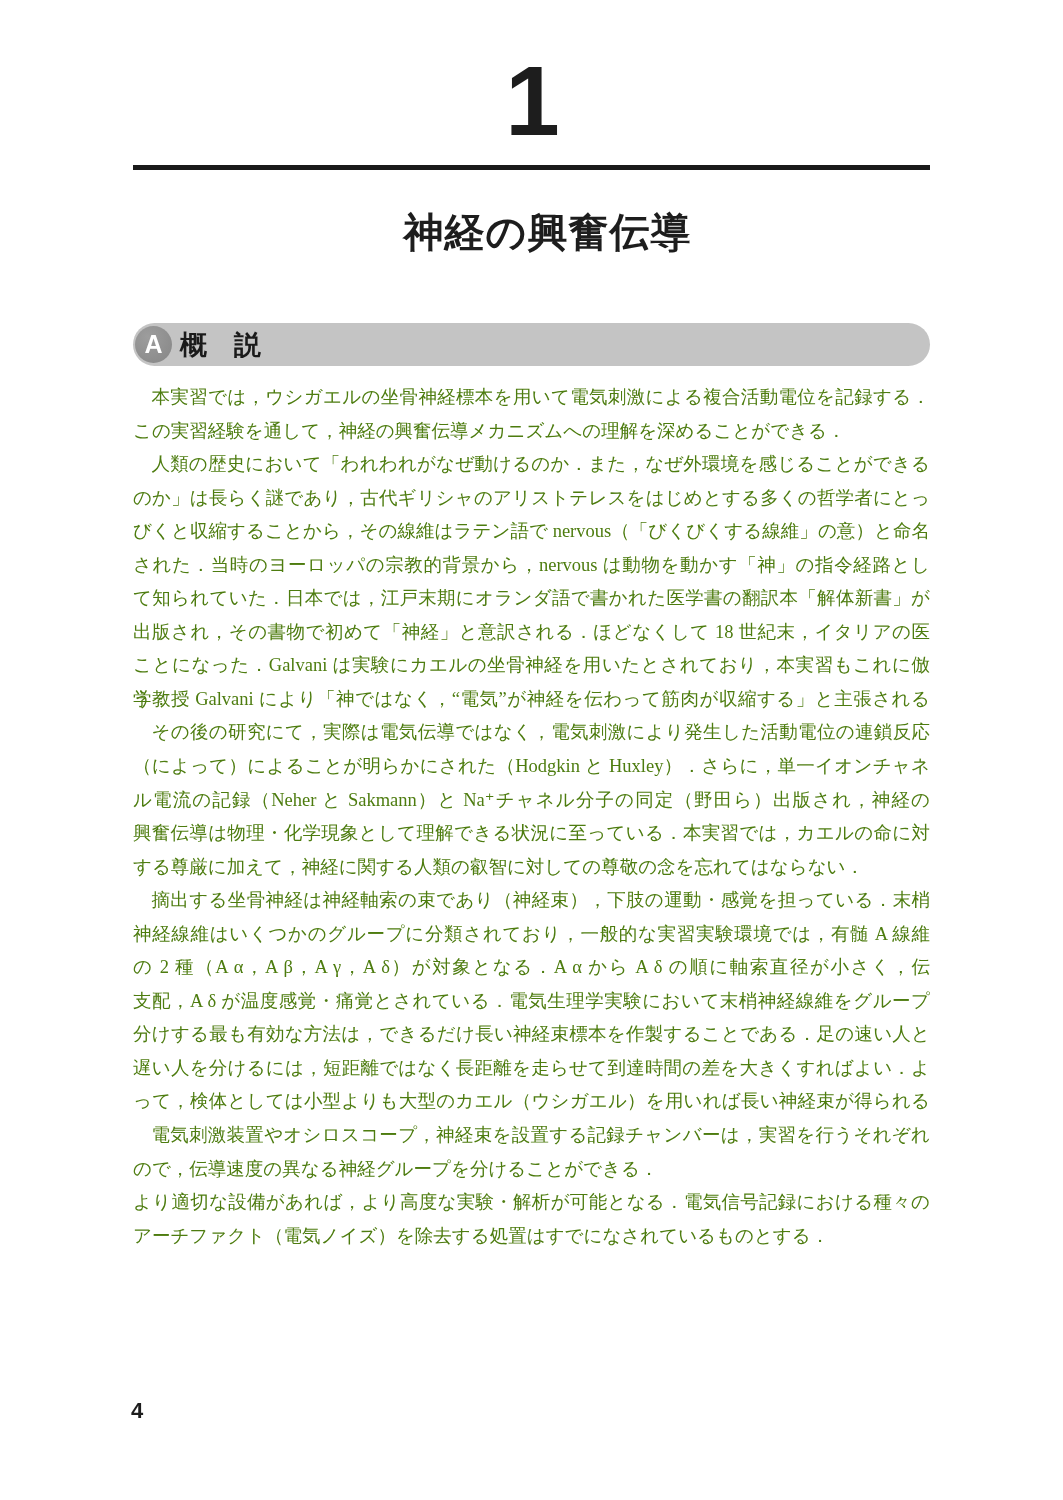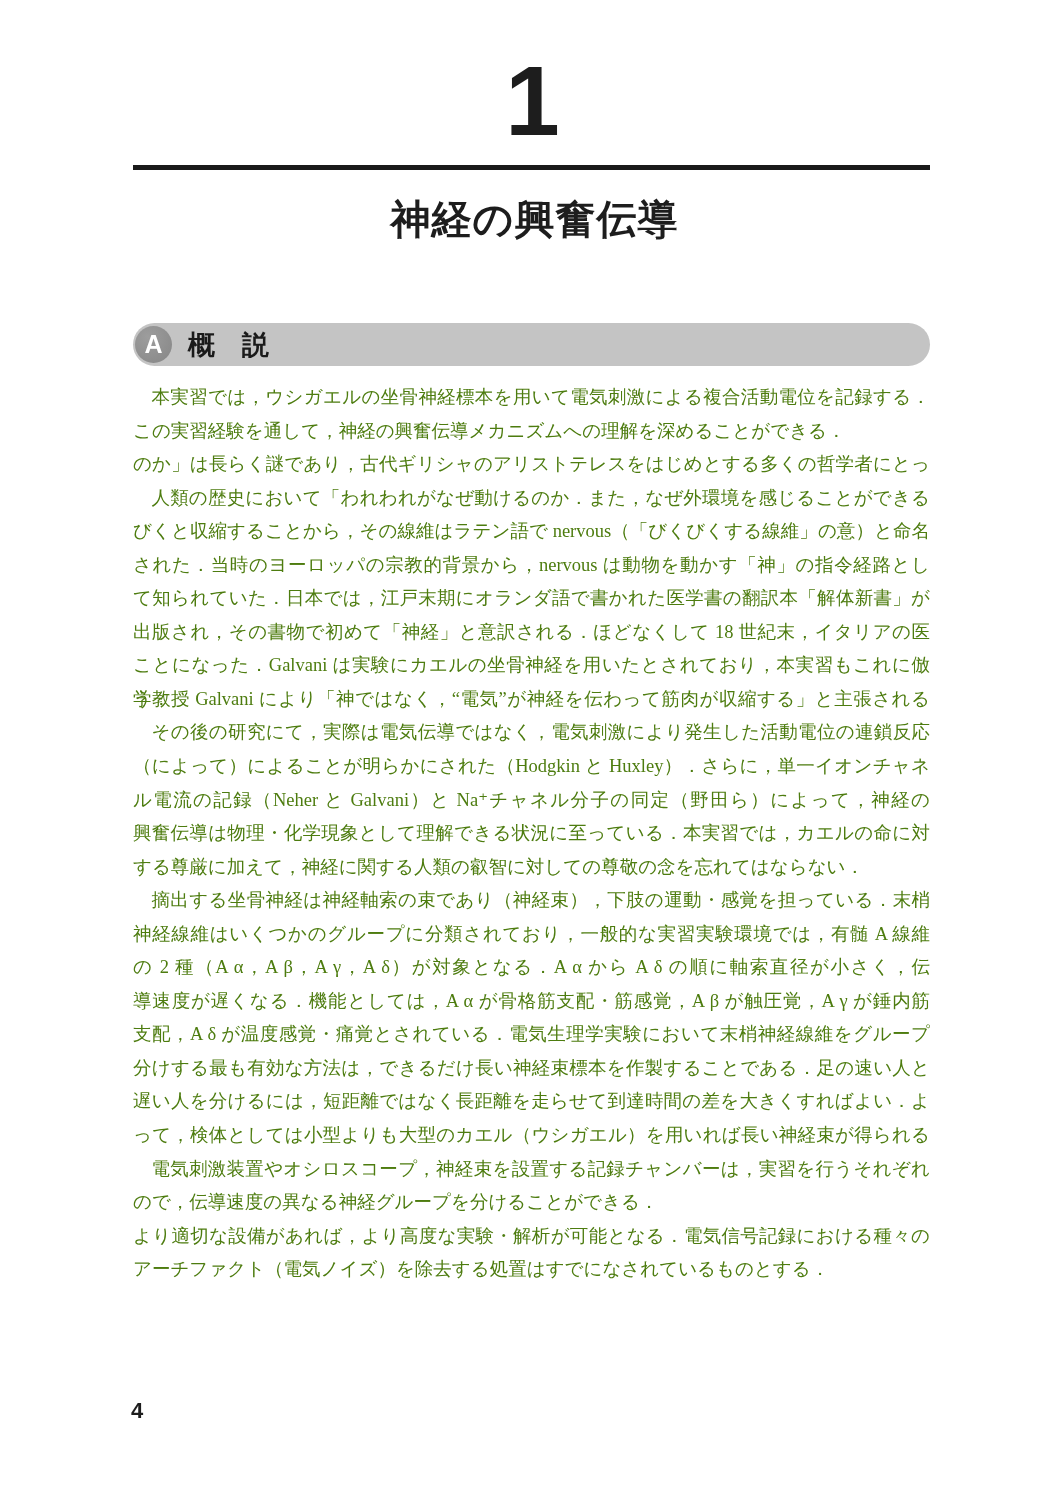--- a/index.html
+++ b/index.html
@@ -23,21 +23,21 @@
     letter-spacing: -2px;
     color: #1d1d1d;
   }
   .title-rule {
     position: absolute;
     top: 165px; left: 133px; width: 797px; height: 5px;
     background: #1a1a1a;
   }
   .chapter-title {
     position: absolute;
-    top: 191px; left: 133px; width: 797px; margin: 3px;
+    top: 191px; left: 133px; width: 797px; margin: 16px;
     text-align: center;
     font-family: "Liberation Sans", "DejaVu Sans", sans-serif;
     font-weight: bold;
     font-size: 40px;
     line-height: 50px;
     letter-spacing: 1px;
     color: #1d1d1d;
   }
   .section-bar {
     position: absolute;
@@ -55,21 +55,21 @@
     color: #ffffff;
     font-family: "Liberation Sans", "DejaVu Sans", sans-serif;
     font-weight: bold;
     font-size: 25px;
     display: flex;
     align-items: center;
     justify-content: center;
     flex: 0 0 auto;
   }
   .section-title {
-    margin-left: 16px;
+    margin-left: 8px;
     font-family: "Liberation Sans", "DejaVu Sans", sans-serif;
     font-weight: bold;
     font-size: 27px;
     color: #1a1a1a;
   }
   .body-text {
     position: absolute;
     top: 381px; left: 133px; width: 797px;
     font-size: 18.5px;
     color: #4d7c0f;
@@ -105,39 +105,38 @@
 
   <div class="section-bar">
     <span class="section-badge">A</span>
     <span class="section-title">概　説</span>
   </div>
 
   <div class="body-text">
     <div class="line pfirst">本実習では，ウシガエルの坐骨神経標本を用いて電気刺激による複合活動電位を記録する．</div>
     <div class="line plast">この実習経験を通して，神経の興奮伝導メカニズムへの理解を深めることができる．</div>
 
+    <div class="line pfirst">人類の歴史において「われわれがなぜ動けるのか．また，なぜ外環境を感じることができる</div>
     <div class="line">のか」は長らく謎であり，古代ギリシャのアリストテレスをはじめとする多くの哲学者にとっ</div>
-    <div class="line pfirst">人類の歴史において「われわれがなぜ動けるのか．また，なぜ外環境を感じることができる</div>
     <div class="line">びくと収縮することから，その線維はラテン語で nervous（「びくびくする線維」の意）と命名</div>
     <div class="line">された．当時のヨーロッパの宗教的背景から，nervous は動物を動かす「神」の指令経路とし</div>
     <div class="line">て知られていた．日本では，江戸末期にオランダ語で書かれた医学書の翻訳本「解体新書」が</div>
     <div class="line">出版され，その書物で初めて「神経」と意訳される．ほどなくして 18 世紀末，イタリアの医</div>
     <div class="line plast">ことになった．Galvani は実験にカエルの坐骨神経を用いたとされており，本実習もこれに倣う．</div>
     <div class="line">学教授 Galvani により「神ではなく，“電気”が神経を伝わって筋肉が収縮する」と主張される</div>
 
     <div class="line pfirst">その後の研究にて，実際は電気伝導ではなく，電気刺激により発生した活動電位の連鎖反応</div>
     <div class="line">（によって）によることが明らかにされた（Hodgkin と Huxley）．さらに，単一イオンチャネ</div>
-    <div class="line">ル電流の記録（Neher と Galvani）と Na⁺チャネル分子の同定（野田ら）によって，神経の</div>
+    <div class="line">ル電流の記録（Neher と Sakmann）と Na⁺チャネル分子の同定（野田ら）出版され，神経の</div>
     <div class="line">興奮伝導は物理・化学現象として理解できる状況に至っている．本実習では，カエルの命に対</div>
     <div class="line plast">する尊厳に加えて，神経に関する人類の叡智に対しての尊敬の念を忘れてはならない．</div>
 
     <div class="line pfirst">摘出する坐骨神経は神経軸索の束であり（神経束），下肢の運動・感覚を担っている．末梢</div>
     <div class="line">神経線維はいくつかのグループに分類されており，一般的な実習実験環境では，有髄 A 線維</div>
     <div class="line">の 2 種（A α，A β，A γ，A δ）が対象となる．A α から A δ の順に軸索直径が小さく，伝</div>
-    <div class="line">導速度が遅くなる．機能としては，A α が骨格筋支配・筋感覚，A β が触圧覚，A γ が錘内筋</div>
     <div class="line">支配，A δ が温度感覚・痛覚とされている．電気生理学実験において末梢神経線維をグループ</div>
     <div class="line">分けする最も有効な方法は，できるだけ長い神経束標本を作製することである．足の速い人と</div>
     <div class="line">遅い人を分けるには，短距離ではなく長距離を走らせて到達時間の差を大きくすればよい．よ</div>
     <div class="line">って，検体としては小型よりも大型のカエル（ウシガエル）を用いれば長い神経束が得られる</div>
     <div class="line pfirst">電気刺激装置やオシロスコープ，神経束を設置する記録チャンバーは，実習を行うそれぞれ</div>
 
     <div class="line plast">ので，伝導速度の異なる神経グループを分けることができる．</div>
     <div class="line">より適切な設備があれば，より高度な実験・解析が可能となる．電気信号記録における種々の</div>
     <div class="line plast">アーチファクト（電気ノイズ）を除去する処置はすでになされているものとする．</div>
   </div>

